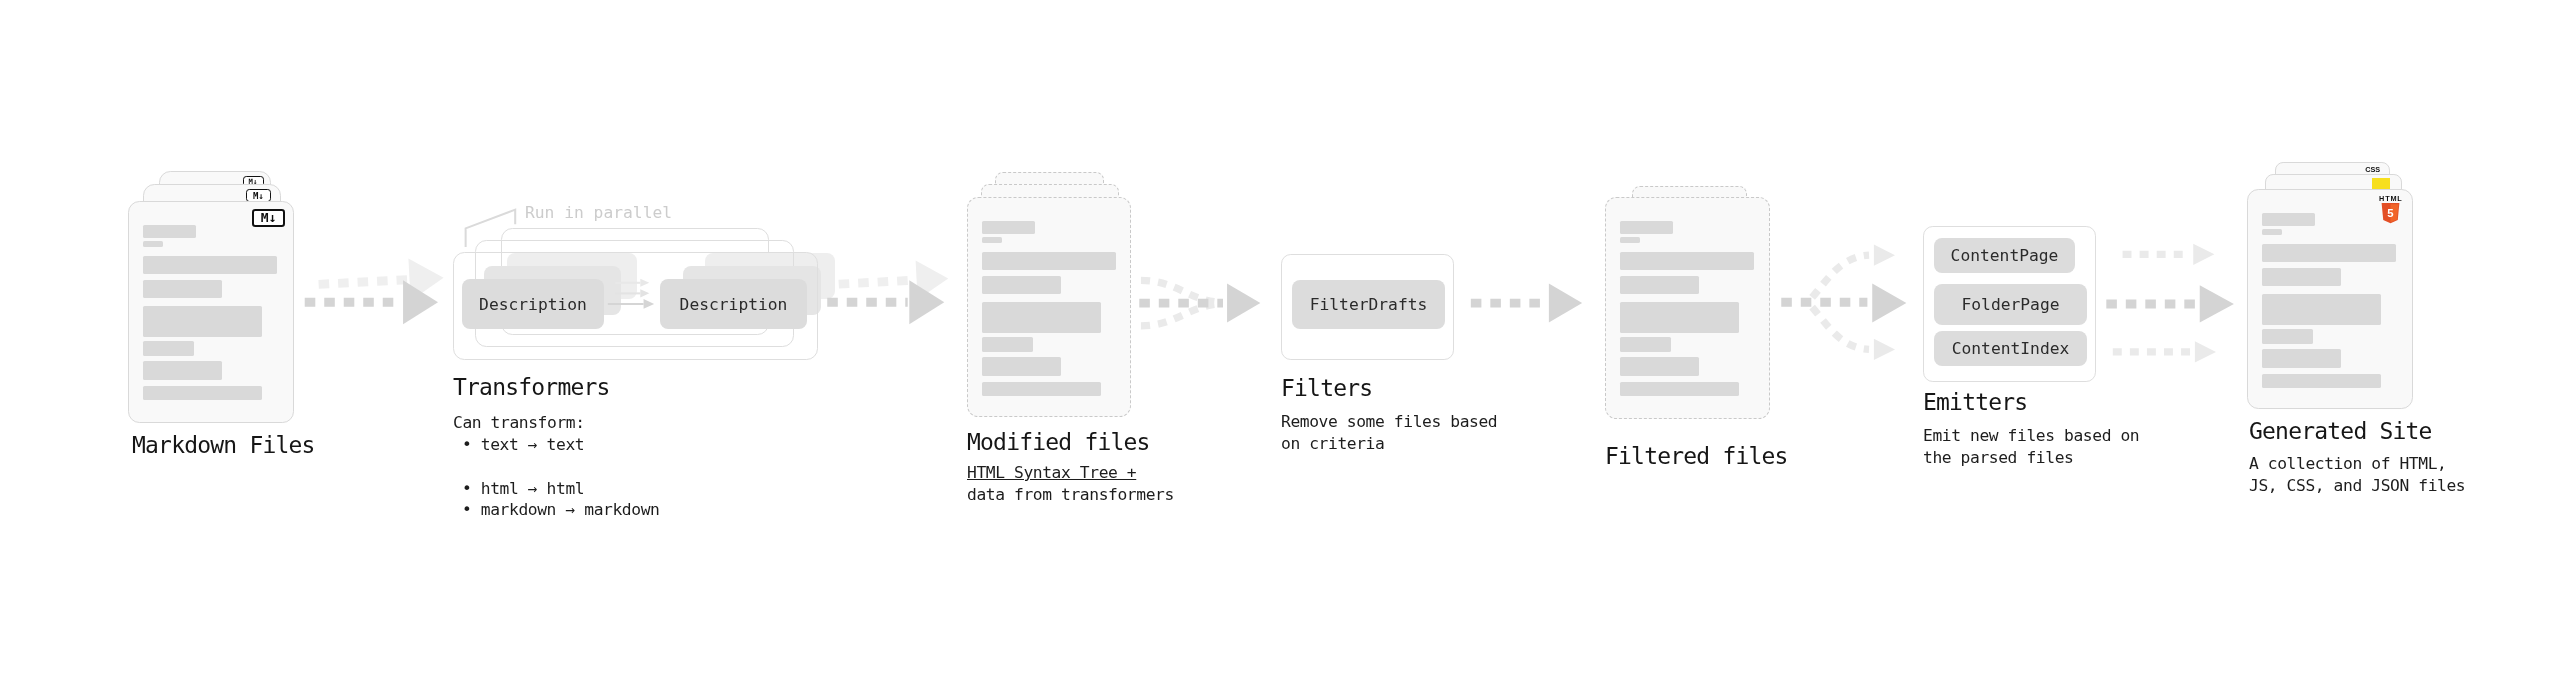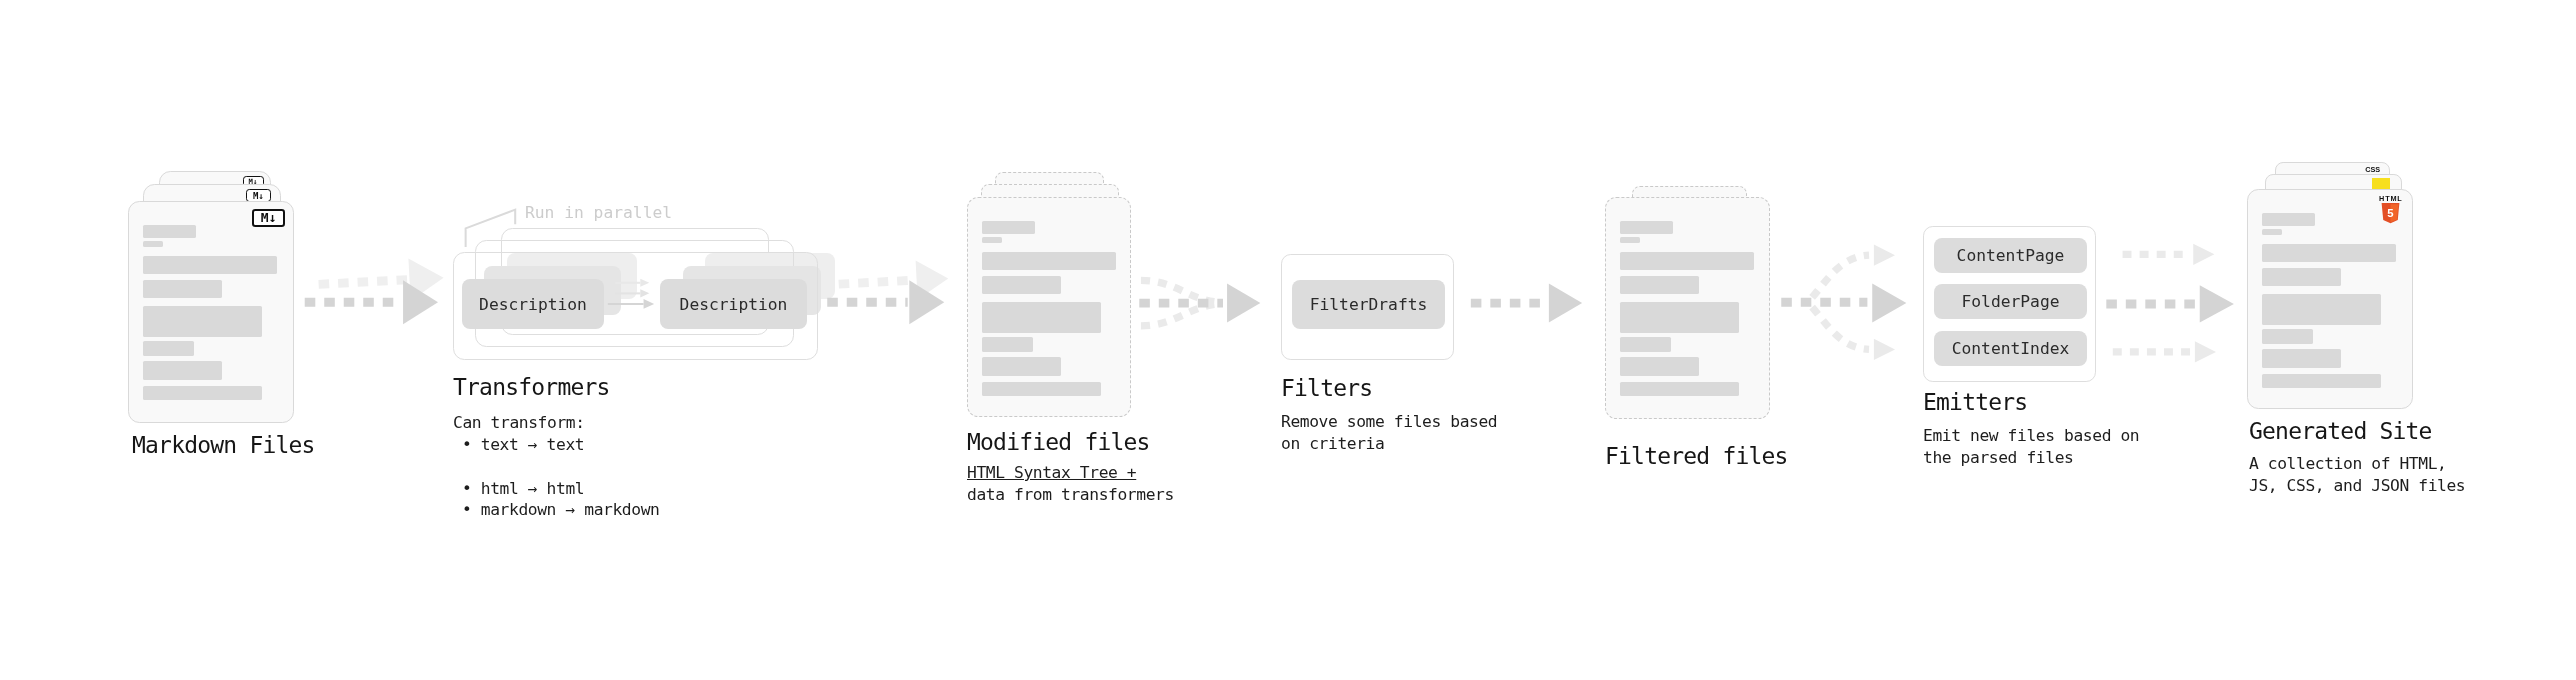--- a/index.html
+++ b/index.html
@@ -129,22 +129,22 @@
         <div class="bar" style="left: 14px; top: 104px; width: 119px; height: 31px;"></div>
         <div class="bar" style="left: 14px; top: 139px; width: 51px; height: 14.6px;"></div>
         <div class="bar" style="left: 14px; top: 159px; width: 79px; height: 18.7px;"></div>
         <div class="bar" style="left: 14px; top: 184px; width: 119px; height: 14px;"></div>
       </div>
     <div class="stage-label" style="left:1605px;top:443px;">Filtered files</div>
   </div>
 
   <div>
     <div class="container-box" style="left:1923px;top:226px;width:173px;height:156px;"></div>
-    <div class="chip" style="left:1934px;top:238px;width:153px;height:35px;border-radius:8px;">ContentPage</div>
-    <div class="chip" style="left:1934px;top:284px;width:153px;height:35px;">FolderPage</div>
+    <div class="chip" style="left:1934px;top:238px;width:141px;height:35px;border-radius:8px;">ContentPage</div>
+    <div class="chip" style="left:1934px;top:284px;width:153px;height:41px;">FolderPage</div>
     <div class="chip" style="left:1934px;top:331px;width:153px;height:35px;">ContentIndex</div>
     <div class="stage-label" style="left:1923px;top:389px;">Emitters</div>
     <div class="stage-caption" style="left:1923px;top:426px;">Emit new files based on</div>
     <div class="stage-caption" style="left:1923px;top:448px;">the parsed files</div>
   </div>
 
   <div>
     <div class="doc" style="left:2275px;top:162px;width:115px;height:42px;border-radius:8.1px;">
       <span class="css-badge" style="right:7.3px;top:3.3px;">
         <span class="css-txt">CSS</span>

